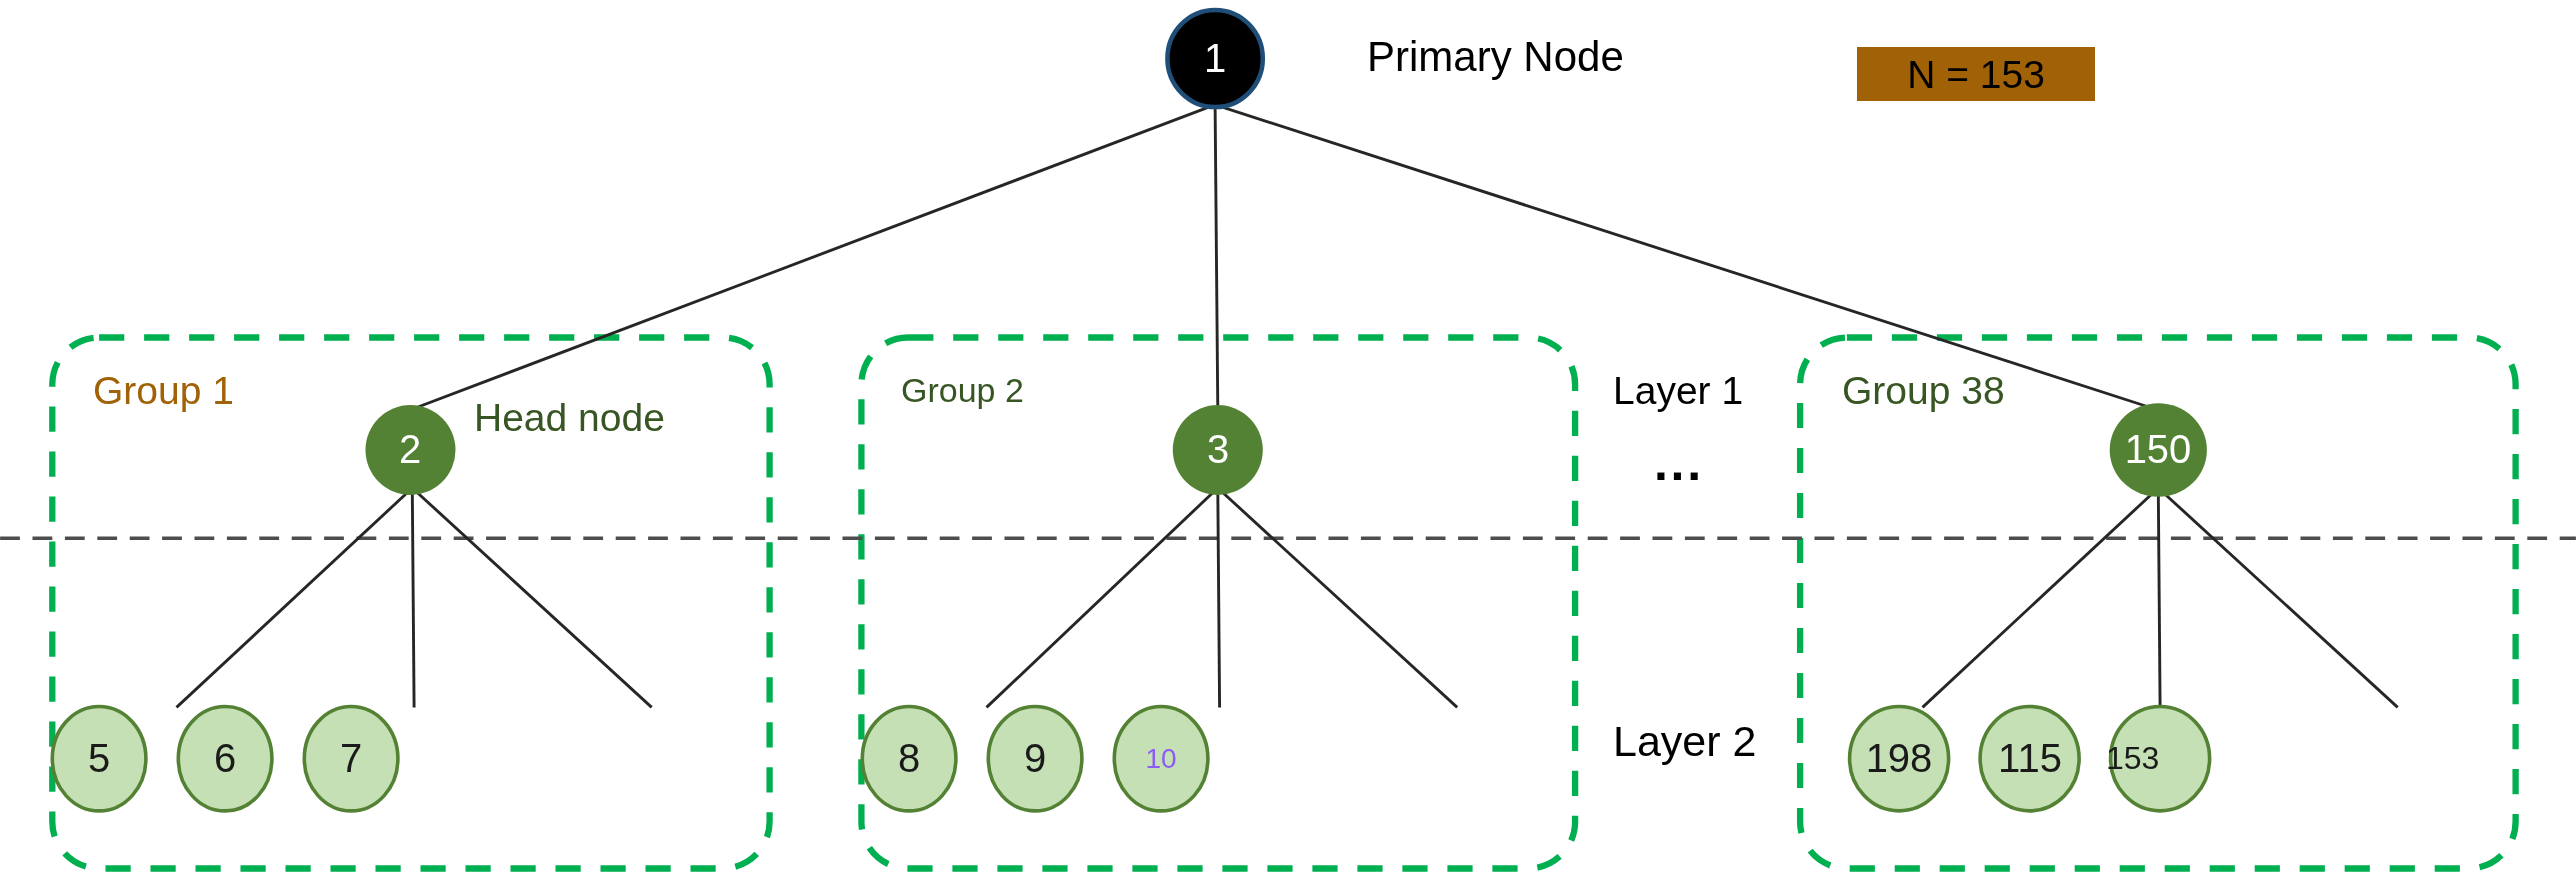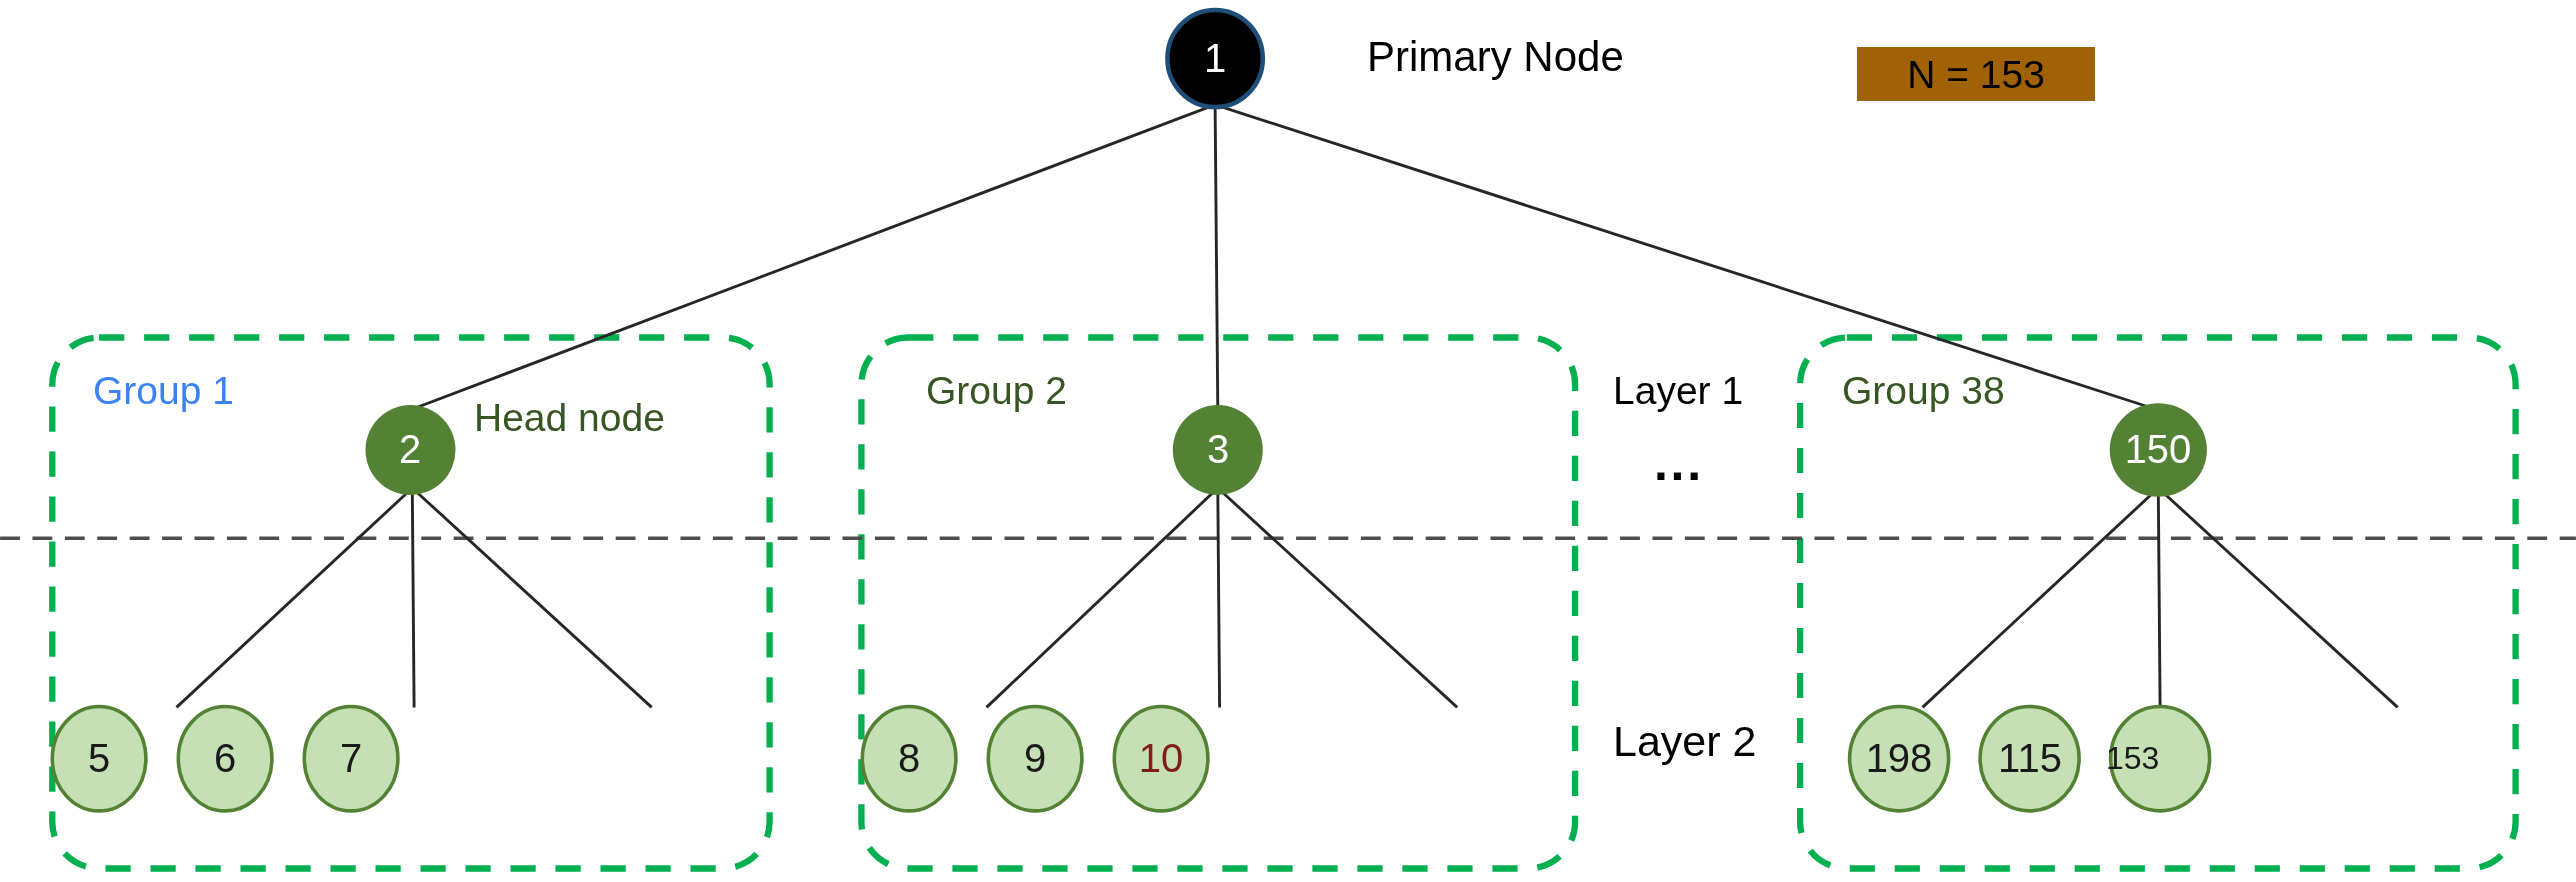--- a/index.html
+++ b/index.html
@@ -81,22 +81,22 @@
   <div class="lbl" style="left:1179px;top:34px;width:72px;text-align:center;color:#FFFFFF;
               font-size:40px;line-height:49px;">1</div>
 
   <div class="lbl" style="left:1367px;top:32px;color:#000000;font-size:42px;line-height:50px;">Primary Node</div>
 
   <div style="position:absolute;left:1857px;top:47px;width:238px;height:54px;
               background:#a16207;display:flex;align-items:center;justify-content:center;">
     <span style="color:#000000;font-size:39px;line-height:43px;">N = 153</span>
   </div>
 
-  <div class="lbl" style="left:93px;top:367px;color:#3b82f6;font-size:39px;line-height:47px;">Group 1</div>
-  <div class="lbl" style="left:926px;top:367px;color:#375623;font-size:39px;line-height:47px;">Group 2</div>
+  <div class="lbl" style="left:93px;top:367px;color:#a16207;font-size:39px;line-height:47px;">Group 1</div>
+  <div class="lbl" style="left:901px;top:367px;color:#375623;font-size:34px;line-height:47px;">Group 2</div>
   <div class="lbl" style="left:1842px;top:367px;color:#375623;font-size:39px;line-height:47px;">Group 38</div>
 
   <div class="lbl" style="left:474px;top:394px;color:#375623;font-size:39px;line-height:47px;">Head node</div>
 
   <div class="lbl" style="left:1613px;top:367px;color:#000000;font-size:39px;line-height:47px;">Layer 1</div>
 
   <div class="lbl" style="left:1654px;top:441px;color:#000000;font-size:50px;line-height:45px;
               font-weight:bold;letter-spacing:2.7px;">...</div>
 
   <div class="lbl" style="left:1613px;top:718px;color:#000000;font-size:43px;line-height:47px;">Layer 2</div>
@@ -112,22 +112,22 @@
               font-size:40px;line-height:49px;">5</div>
   <div class="lbl" style="left:180px;top:734px;width:90px;text-align:center;color:#1A1A1A;
               font-size:40px;line-height:49px;">6</div>
   <div class="lbl" style="left:306px;top:734px;width:90px;text-align:center;color:#1A1A1A;
               font-size:40px;line-height:49px;">7</div>
 
   <div class="lbl" style="left:864px;top:734px;width:90px;text-align:center;color:#1A1A1A;
               font-size:40px;line-height:49px;">8</div>
   <div class="lbl" style="left:990px;top:734px;width:90px;text-align:center;color:#1A1A1A;
               font-size:40px;line-height:49px;">9</div>
-  <div class="lbl" style="left:1116px;top:734px;width:90px;text-align:center;color:#7f1d1d;
-              font-size:40px;line-height:49px;">10</div>
+  <div class="lbl" style="left:1116px;top:734px;width:90px;text-align:center;color:#8b5cf6;
+              font-size:28px;line-height:49px;">10</div>
 
   <div class="lbl" style="left:1845px;top:734px;width:108px;text-align:center;color:#1A1A1A;
               font-size:40px;line-height:49px;">198</div>
   <div class="lbl" style="left:1976px;top:734px;width:108px;text-align:center;color:#1A1A1A;
               font-size:40px;line-height:49px;">115</div>
   <div class="lbl" style="left:2106px;top:734px;width:108px;color:#1A1A1A;
               font-size:32px;line-height:49px;">153</div>
 
 </div>
 

